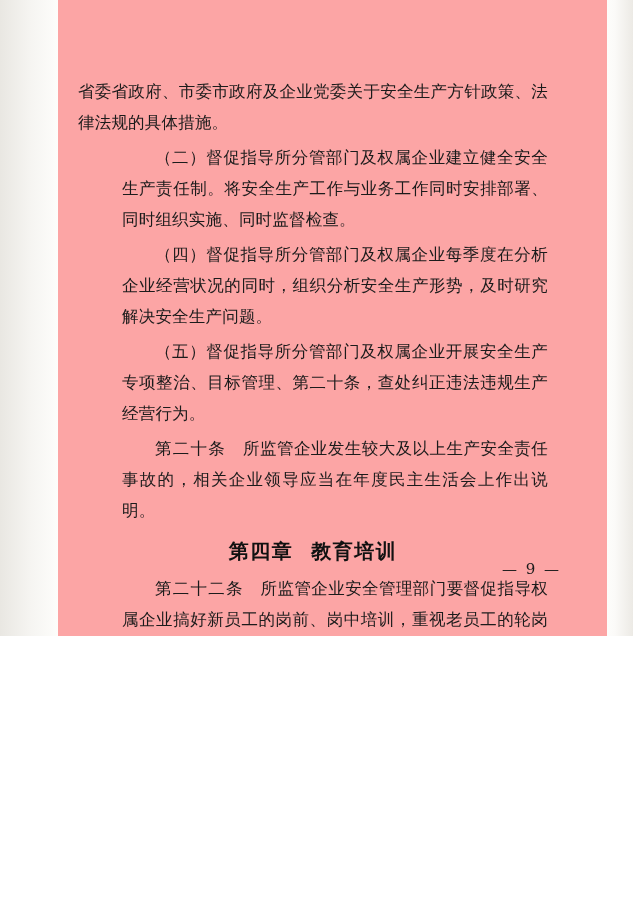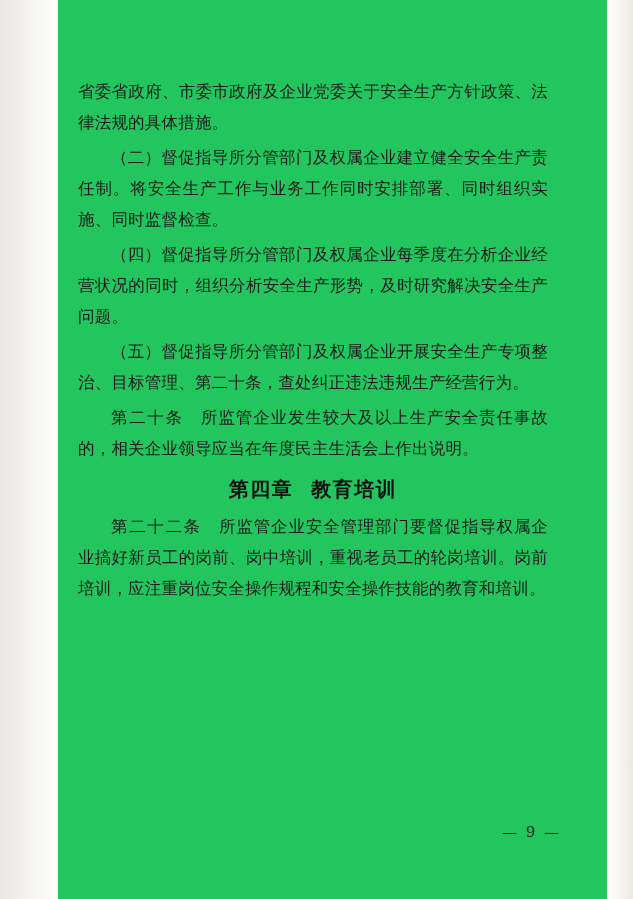--- a/index.html
+++ b/index.html
@@ -6,22 +6,22 @@
     margin: 0;
     padding: 0;
     background: #ffffff;
   }
   body {
     font-family: "DejaVu Serif", "Liberation Serif", serif;
   }
   .page {
     position: relative;
     width: 633px;
-    height: 899px;
-    background: #22c55e;
+    height: 636px;
+    background: #fca5a5;
     overflow: hidden;
   }
   
   .page::before {
     content: "";
     position: absolute;
     left: 0; top: 0; bottom: 0;
     width: 58px;
     background: linear-gradient(to right, #e9e7e2 0%, #f6f5f2 55%, #fdfdfb 100%);
     pointer-events: none;
@@ -46,20 +46,21 @@
     font-size: 16.5px;
     line-height: 31px;
     color: #1b1b1b;
     text-align: justify;
     text-justify: inter-ideograph;
     letter-spacing: 0.2px;
     font-family: "DejaVu Serif", "Liberation Serif", serif;
   }
   p.indent {
     text-indent: 33px;
+    margin-left: 44px;
   }
   .art-label {
     font-weight: normal;
     letter-spacing: 1px;
   }
   h2.chapter {
     margin: 10px 0 6px 0;
     font-size: 20px;
     line-height: 31px;
     font-weight: bold;

